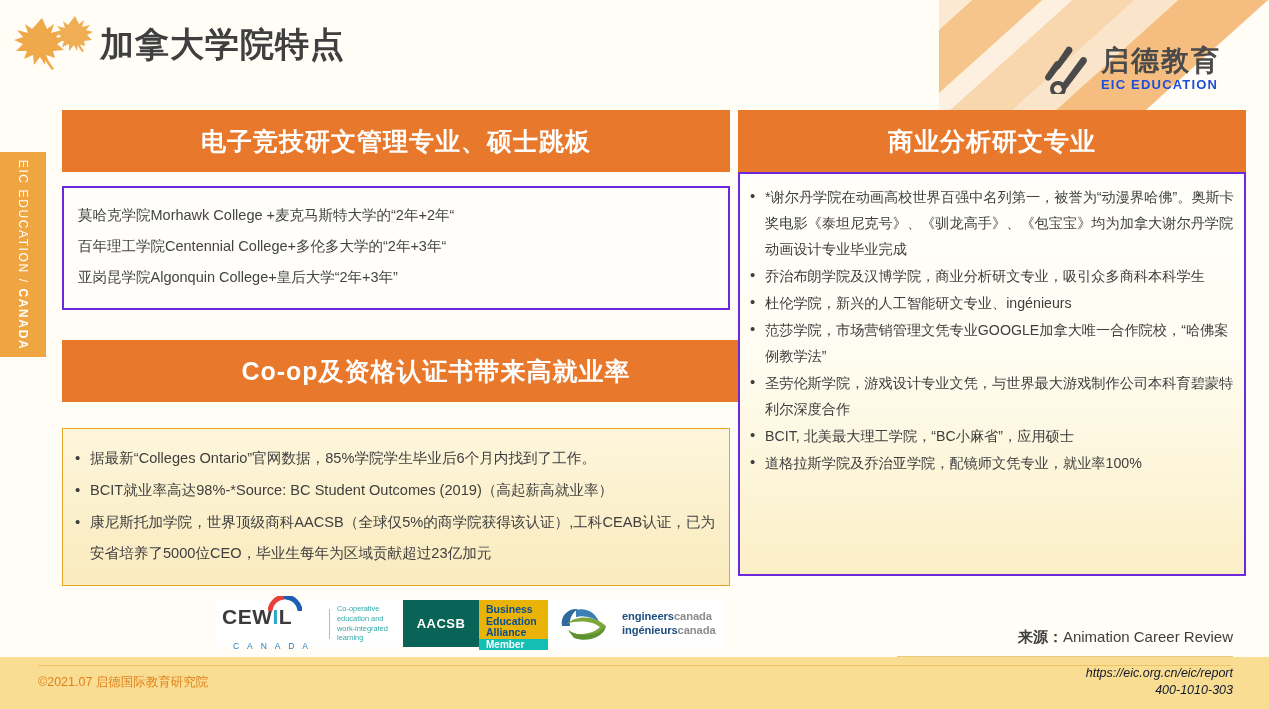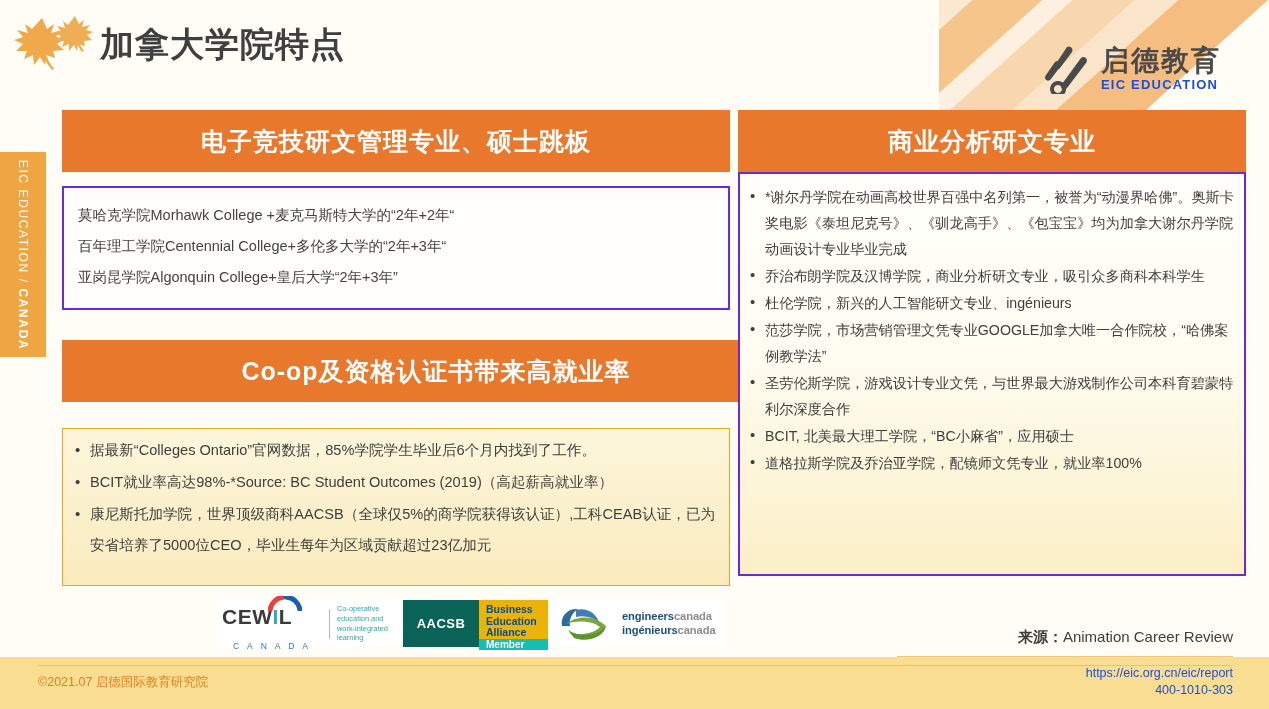--- a/index.html
+++ b/index.html
@@ -180,22 +180,23 @@
     position: absolute; left: 0; bottom: 0;
     width: 1269px; height: 52px;
     background: #F8DD92;
   }
   .footer-copy {
     position: absolute; left: 38px; top: 17px;
     font-size: 12.5px; color: #E0821C;
   }
   .footer-url {
     position: absolute; right: 36px; top: 8px;
-    text-align: right; font-size: 12.5px; color: #1d4ed8;
+    text-align: right; font-size: 12.5px; color: #0f172a;
     line-height: 17px;
+    font-style: italic;
   }
   .source-line {
     position: absolute; right: 36px; bottom: 62px;
     font-size: 15px; color: #3E3E3E;
   }
   .source-line b { font-weight: bold; }
   .source-rule {
     position: absolute; right: 36px; bottom: 52px;
     width: 336px; height: 1px; background: #EFC97A;
   }
@@ -258,21 +259,21 @@
   <div class="bar" style="left:62px; top:110px; width:668px; height:62px; font-size:25px; letter-spacing:1px;">电子竞技研文管理专业、硕士跳板</div>
 
   <div class="box blue-plain lines" style="left:62px; top:186px; width:668px; height:124px;">
     <p>莫哈克学院Morhawk College +麦克马斯特大学的“2年+2年“</p>
     <p>百年理工学院Centennial College+多伦多大学的“2年+3年“</p>
     <p>亚岗昆学院Algonquin College+皇后大学“2年+3年”</p>
   </div>
 
   <div class="bar" style="left:62px; top:340px; width:748px; height:62px; font-size:25px; letter-spacing:1px;">Co-op及资格认证书带来高就业率</div>
 
-  <div class="box gold" style="left:62px; top:428px; width:668px; height:158px; padding:6px 12px 0 10px;">
+  <div class="box gold" style="left:62px; top:428px; width:668px; height:158px; padding:14px 12px 0 10px;">
     <ul class="bl wide">
       <li>据最新“Colleges Ontario”官网数据，85%学院学生毕业后6个月内找到了工作。</li>
       <li>BCIT就业率高达98%-*Source: BC Student Outcomes (2019)（高起薪高就业率）</li>
       <li>康尼斯托加学院，世界顶级商科AACSB（全球仅5%的商学院获得该认证）,工科CEAB认证，已为安省培养了5000位CEO，毕业生每年为区域贡献超过23亿加元</li>
     </ul>
   </div>
 
   <div class="bar" style="left:738px; top:110px; width:508px; height:62px; font-size:25px; letter-spacing:1px;">商业分析研文专业</div>
 
   <div class="box blue-grad" style="left:738px; top:172px; width:508px; height:404px; padding:10px 8px 0 8px;">

